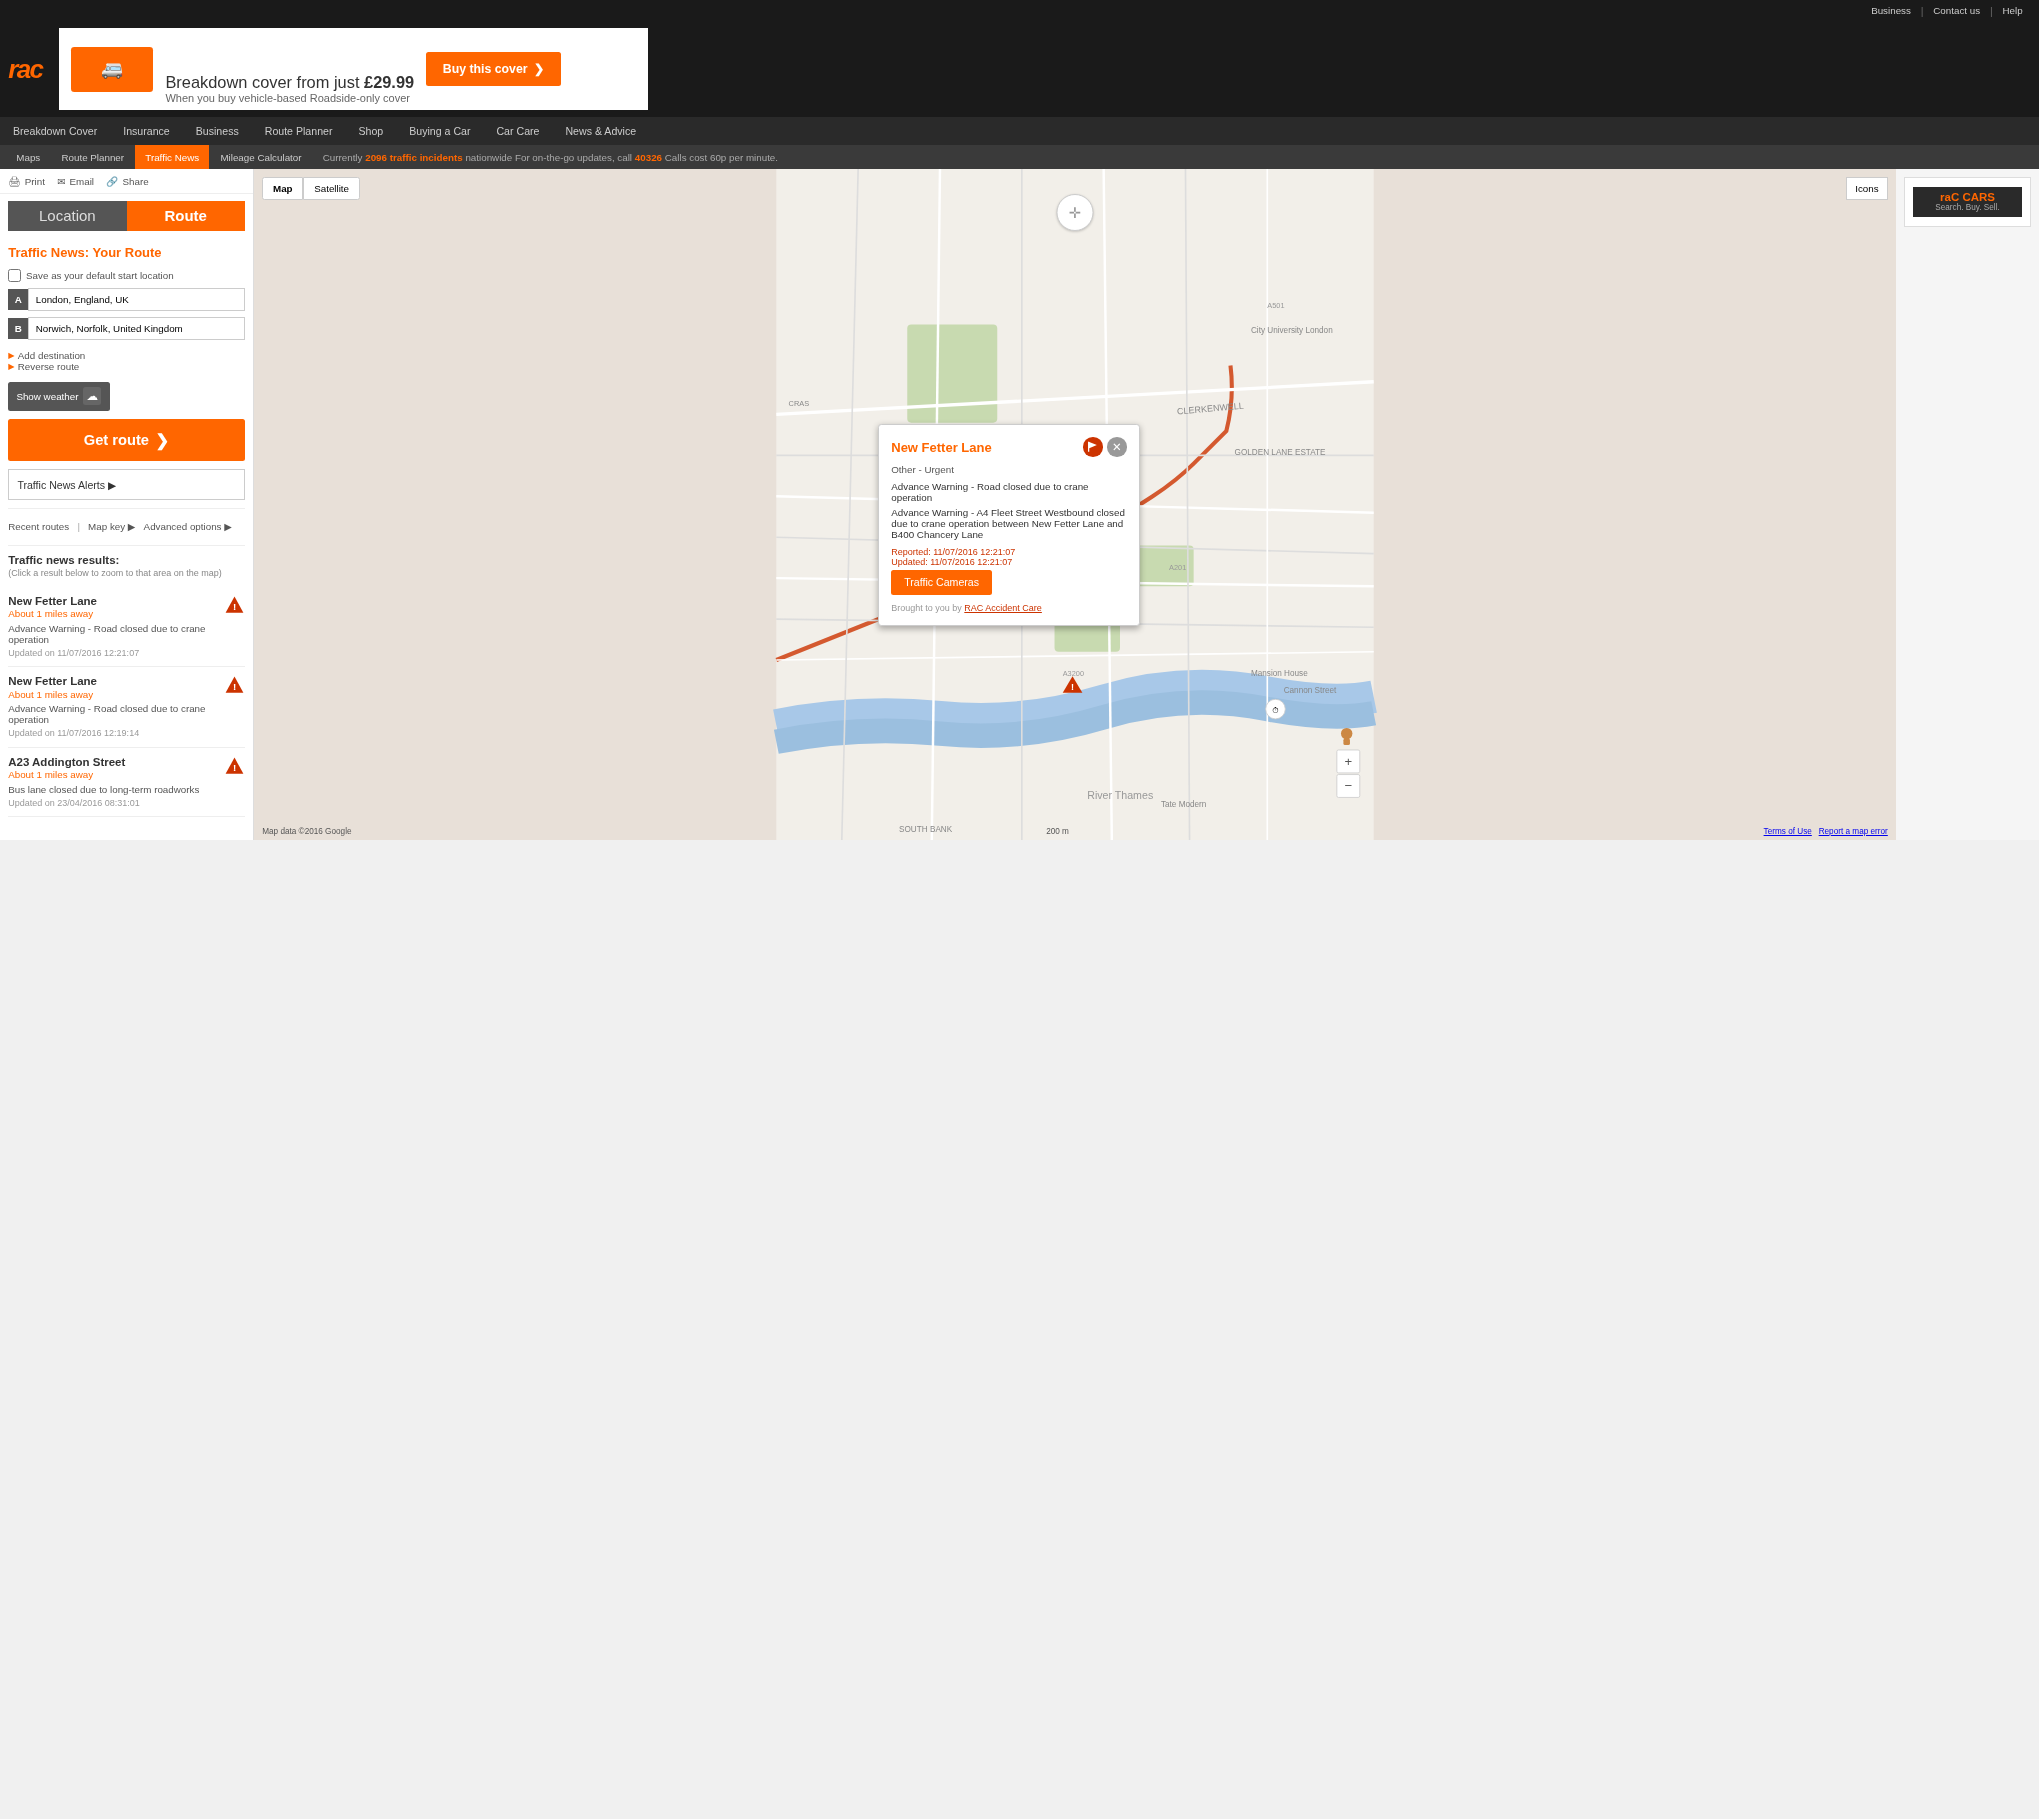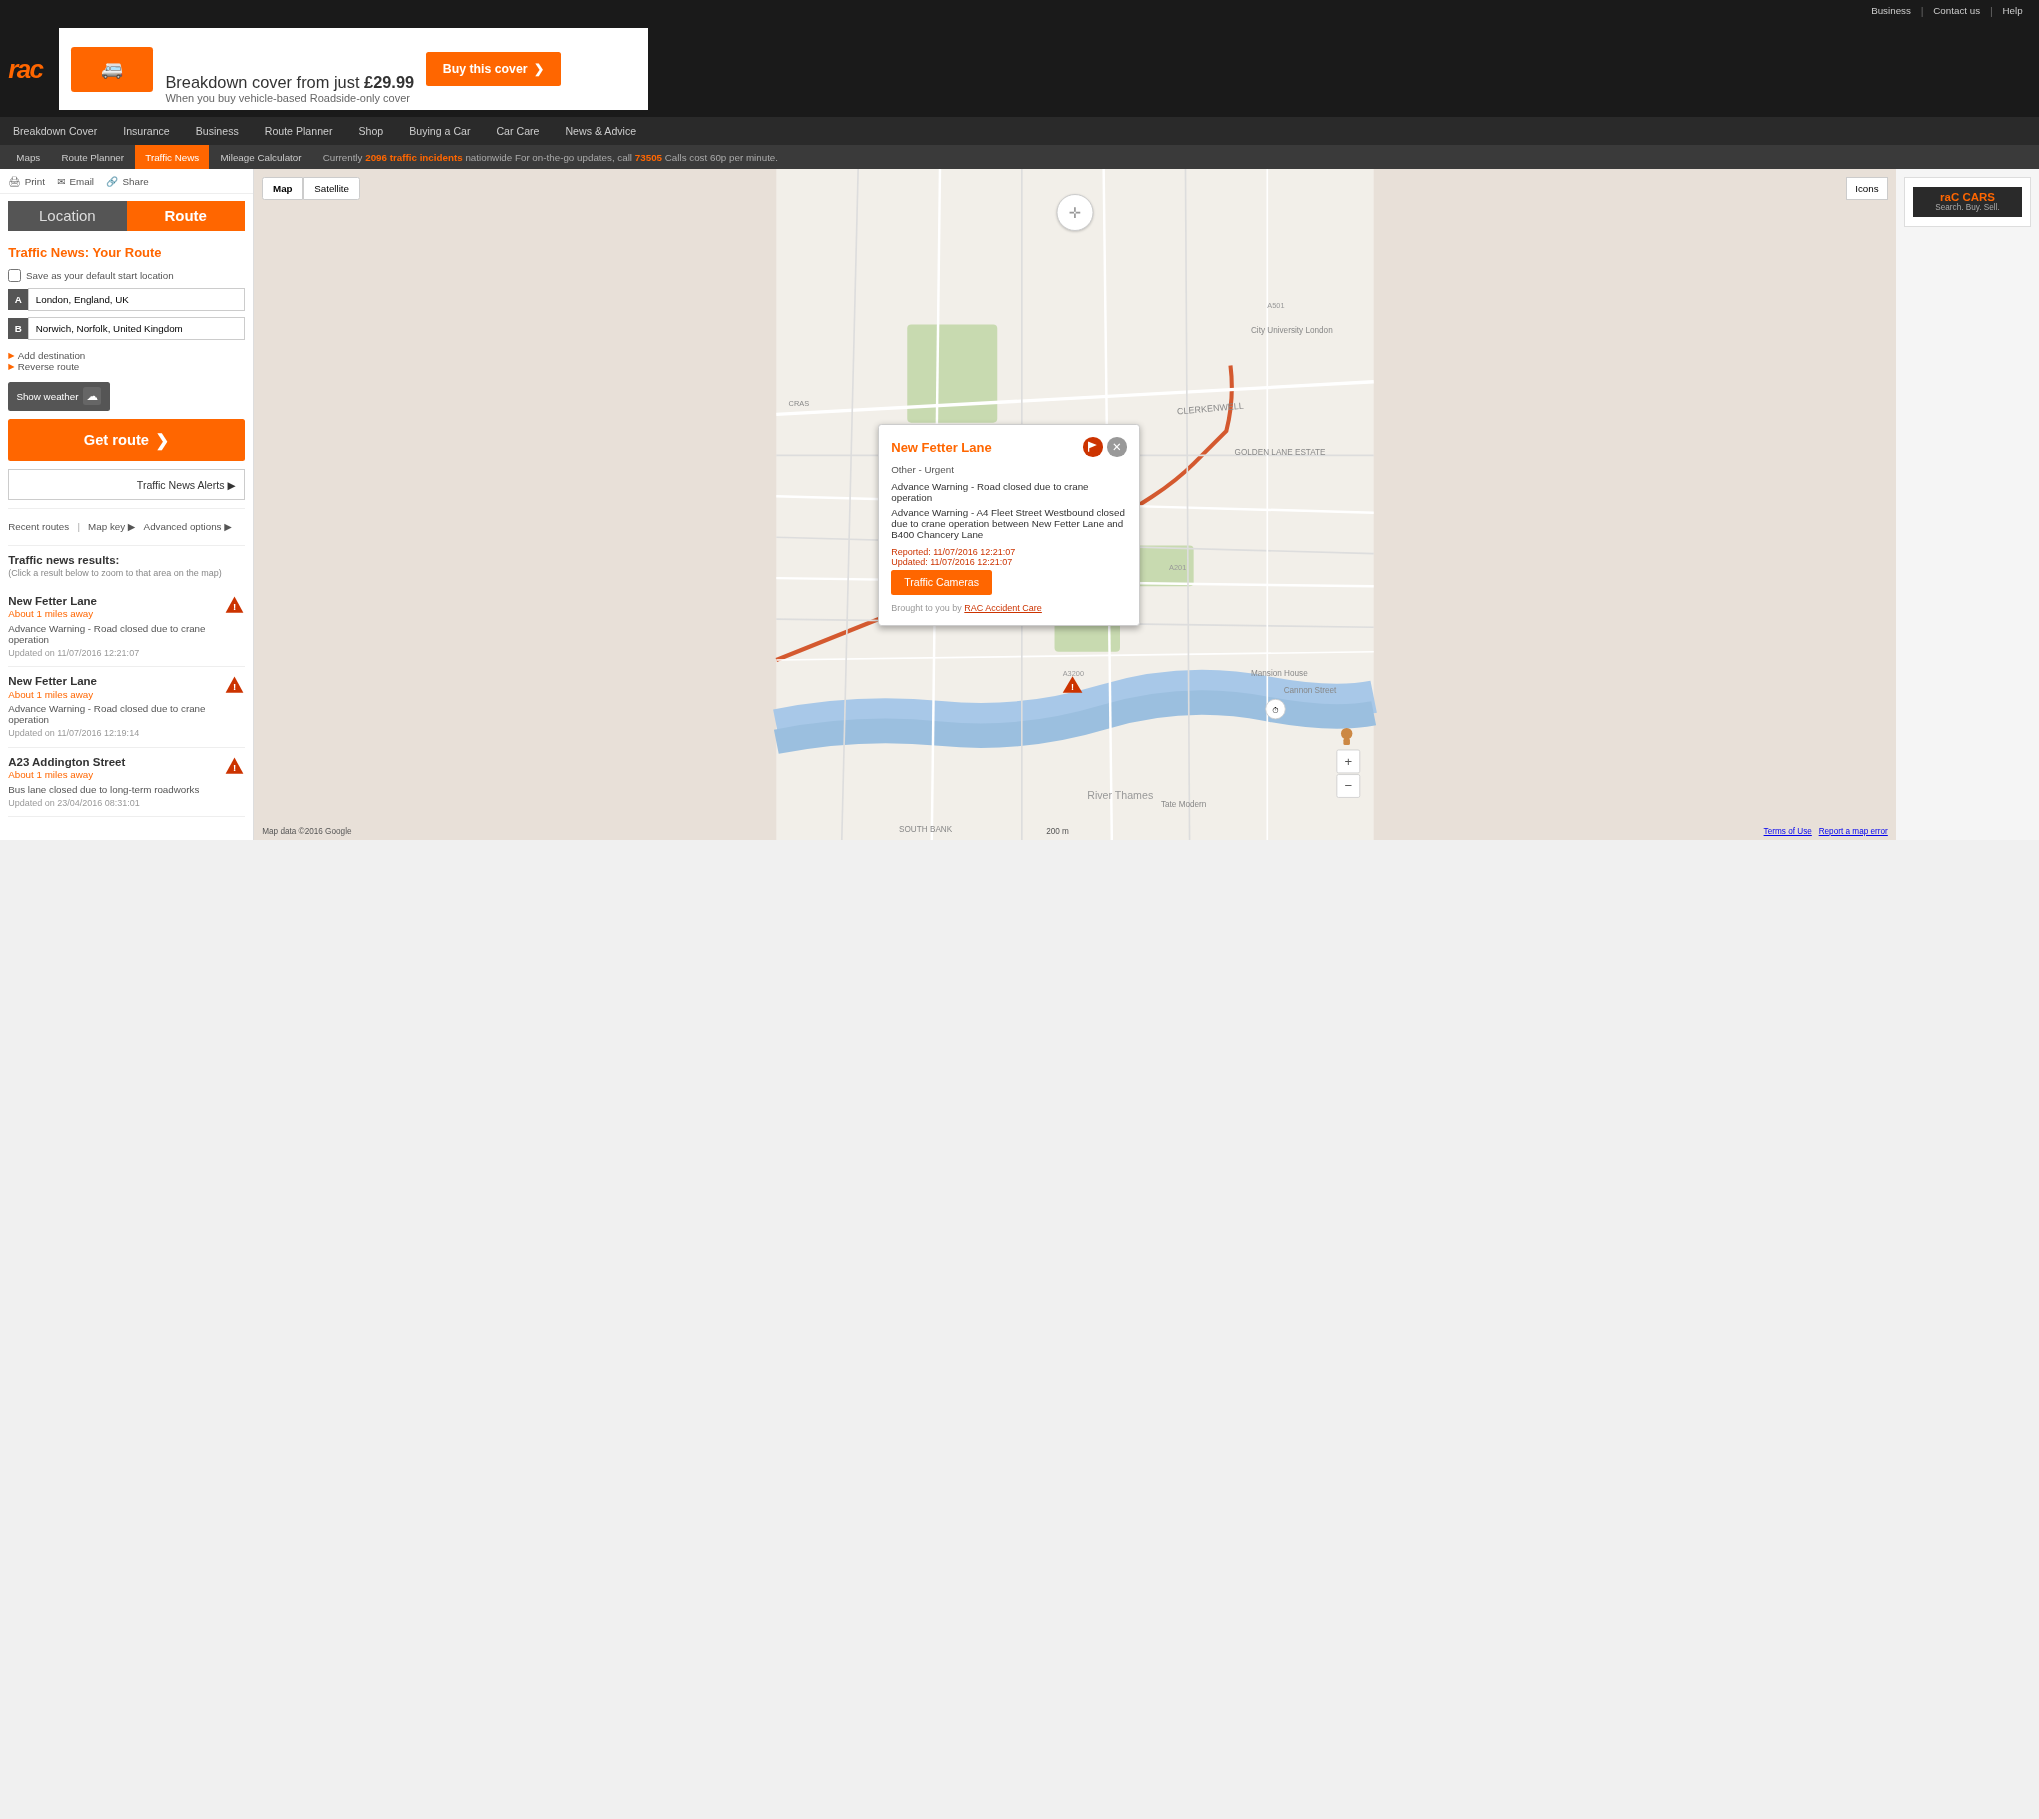--- a/index.html
+++ b/index.html
@@ -53,21 +53,21 @@
     .input-label { background: #555; color: white; padding: 4.9px 6.5px; font-weight: bold; font-size: 9.8px; }
     .input-field { flex: 1; border: 0.8px solid #ccc; padding: 4.9px 6.5px; font-size: 9.8px; }
 
     .route-options { display: flex; align-items: center; gap: 8.2px; margin: 6.5px 0; }
     .show-weather-btn { display: flex; align-items: center; gap: 4.9px; background: #555; color: white; border: none; padding: 5.7px 8.2px; font-size: 9.8px; cursor: pointer; border-radius: 2.5px; }
     .weather-icon { width: 18px; height: 18px; background: #666; border-radius: 2.5px; display: flex; align-items: center; justify-content: center; color: white; font-size: 11.5px; }
 
     .get-route-btn { display: block; width: 100%; background: #ff6600; color: white; border: none; padding: 11.5px; font-size: 14.7px; font-weight: bold; cursor: pointer; border-radius: 2.5px; display: flex; align-items: center; justify-content: center; gap: 6.5px; margin: 8.2px 0; }
     .get-route-btn:after { content: '❯'; font-size: 16.4px; }
 
-    .alerts-btn { display: block; width: 100%; background: #fff; color: #333; border: 0.8px solid #ccc; padding: 8.2px; font-size: 10.6px; cursor: pointer; text-align: right; }
+    .alerts-btn { display: block; width: 100%; background: #fff; color: #333; border: 0.8px solid #ccc; padding: 8.2px; font-size: 10.6px; cursor: pointer; text-align: left; }
 
     .route-links { display: flex; gap: 8.2px; font-size: 9.8px; color: #555; padding: 4.1px 0; }
     .route-links a { color: #555; text-decoration: none; }
     .route-links span { color: #aaa; }
 
     .divider { border: none; border-top: 0.8px solid #eee; margin: 8.2px 0; }
 
     .results-header { font-size: 11.5px; font-weight: bold; color: #333; margin-bottom: 2.5px; }
     .results-sub { font-size: 9px; color: #888; margin-bottom: 8.2px; }
 
@@ -171,21 +171,21 @@
 
 <div class="sub-nav">
   <a href="#">Maps</a>
   <a href="#">Route Planner</a>
   <a href="#" class="active">Traffic News</a>
   <a href="#">Mileage Calculator</a>
   <div class="traffic-info">
     <span>Currently</span>
     <strong>2096 traffic incidents</strong>
     <span>nationwide  For on-the-go updates, call</span>
-    <strong>73505</strong>
+    <strong>40326</strong>
     <span>Calls cost 60p per minute.</span>
   </div>
 </div>
 
 <div class="main-content">
 
   <div class="sidebar">
 
     <div class="sidebar-actions">
       <div class="sidebar-action">

